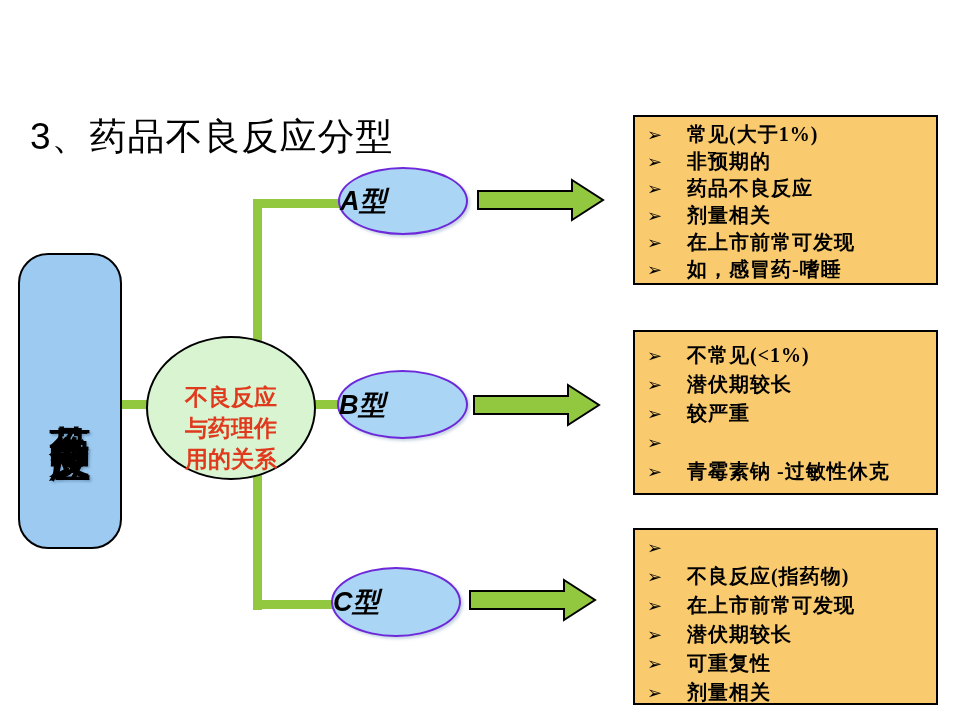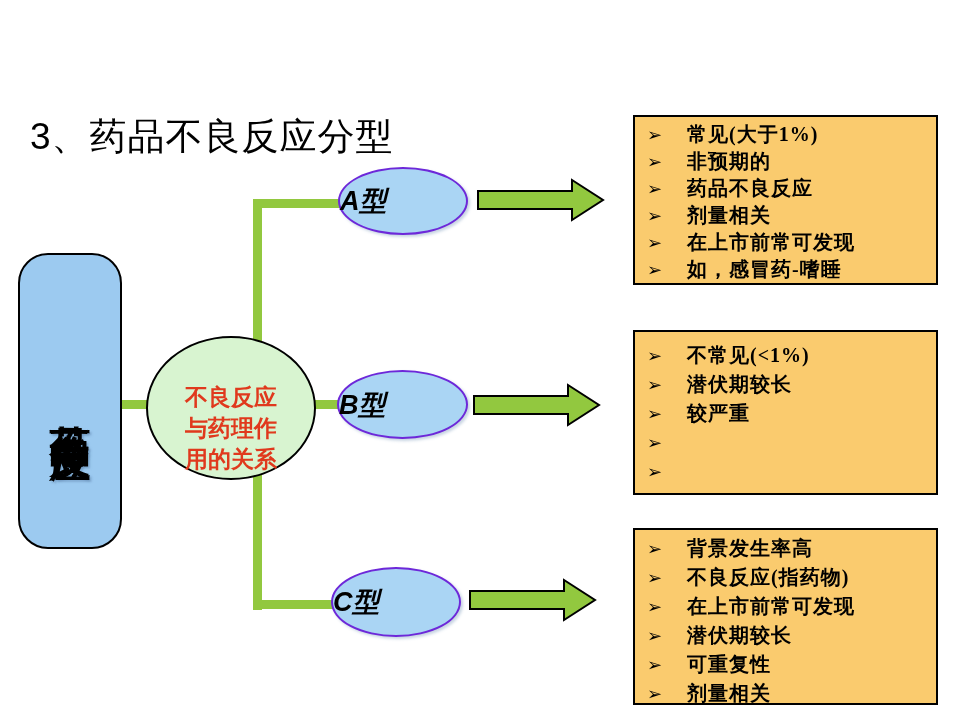--- a/index.html
+++ b/index.html
@@ -190,29 +190,29 @@
         </li>
       <li>
           <span class="bullet">➢</span>
           <span class="item-text">较严重</span>
         </li>
       <li>
           <span class="bullet">➢</span>
         </li>
       <li>
           <span class="bullet">➢</span>
+          <span class="item-text">青霉素钠 -过敏性休克</span>
         </li>
     </ul>
   </div>
 
   <div class="detail-box box-c">
     <ul>
       <li>
           <span class="bullet">➢</span>
-          <span class="item-text">背景发生率高</span>
         </li>
       <li>
           <span class="bullet">➢</span>
           <span class="item-text">不良反应(指药物)</span>
         </li>
       <li>
           <span class="bullet">➢</span>
           <span class="item-text">在上市前常可发现</span>
         </li>
       <li>

